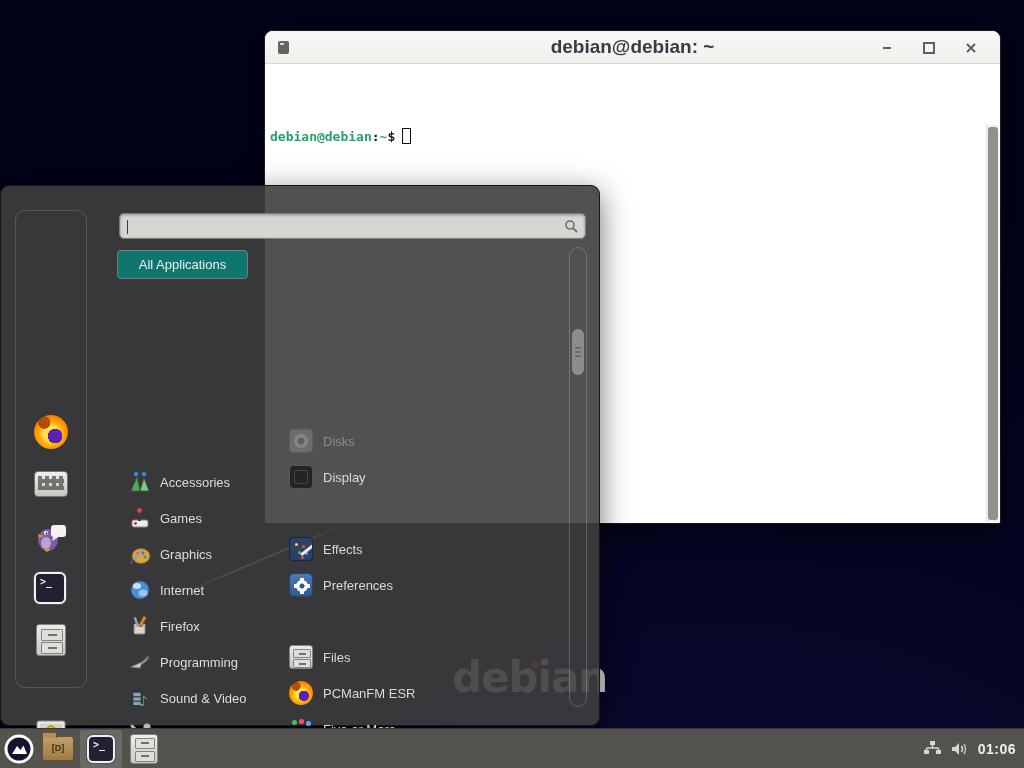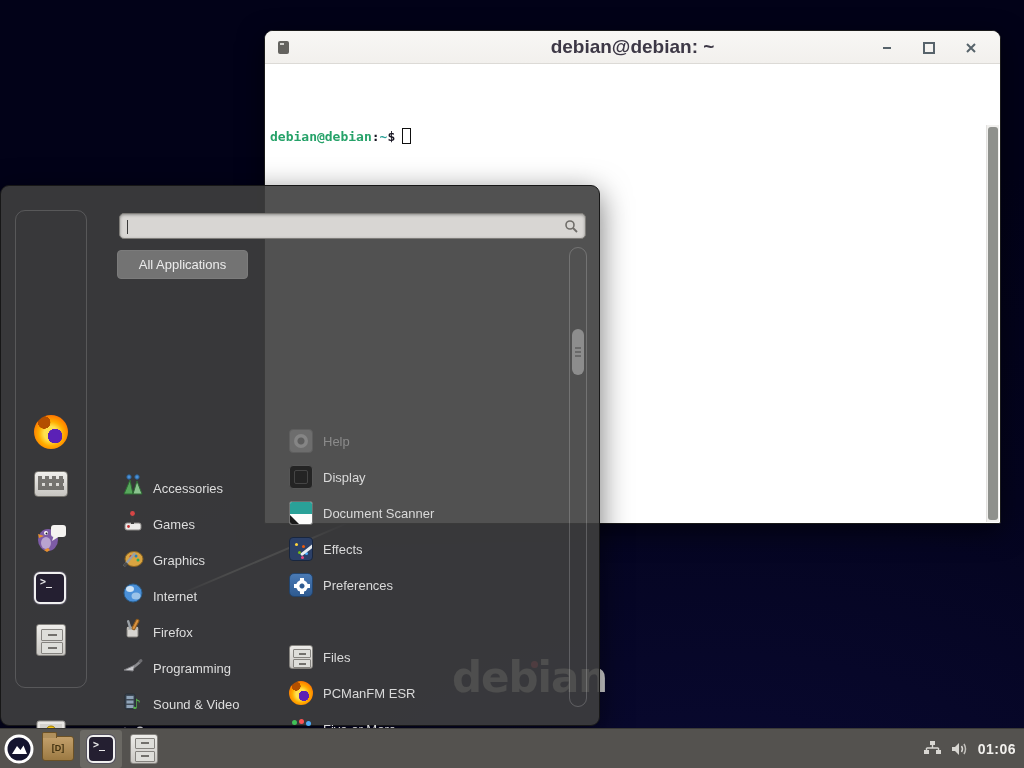--- a/index.html
+++ b/index.html
@@ -42,22 +42,22 @@
   #appmenu { position:absolute; left:0px; top:185px; width:600px; height:541px; background:rgba(62,62,62,0.90); border:1px solid #171717; border-radius:9px; box-shadow:0 8px 30px rgba(0,0,0,.55); }
 
   .fav-rail { position:absolute; left:14px; top:24px; width:72px; height:478px; border:1px solid rgba(255,255,255,.16); border-radius:10px; }
   .fav-btn { position:absolute; left:33px; width:34px; height:34px; }
 
   .search-box { position:absolute; left:118px; top:27px; width:467px; height:26px; background:#d8d6d3; border:1px solid #7e7c78; border-radius:5px; box-shadow:inset 0 1px 3px rgba(0,0,0,.35); }
   .search-input { position:absolute; left:6px; top:2px; width:430px; height:20px; border:none; background:transparent; outline:none; font-size:13px; color:#222; font-family:"Liberation Sans", sans-serif; }
   .search-caret { position:absolute; left:7px; top:6px; width:1px; height:14px; background:#3a3a3a; }
   .search-mag { position:absolute; right:7px; top:5px; }
 
-  .cat-selected { position:absolute; left:116px; top:64px; width:131px; height:29px; background:#737373; border:1px solid #7b7b7b; border-radius:4px; display:flex; align-items:center; justify-content:center; font-size:13px; color:#ececec; }
-  .cat-row { position:absolute; left:121px; height:28px; display:flex; align-items:flex-end; gap:9px; font-size:13px; color:#dddddd; }
+  .cat-selected { position:absolute; left:116px; top:64px; width:131px; height:29px; background:#0f766e; border:1px solid #7b7b7b; border-radius:4px; display:flex; align-items:center; justify-content:center; font-size:13px; color:#ececec; }
+  .cat-row { position:absolute; left:128px; height:28px; display:flex; align-items:center; gap:9px; font-size:13px; color:#dddddd; }
   .cat-row .icc { width:22px; height:22px; flex:0 0 22px; position:relative; }
 
   .app-row { position:absolute; left:288px; height:36px; display:flex; align-items:center; gap:10px; font-size:13px; color:#d9d9d9; }
   .app-row.dim { color:#8b8b8b; }
   .app-row.dim .icab { opacity:.45; }
   .icab { width:24px; height:24px; flex:0 0 24px; position:relative; }
 
   .alist-scroll-track { position:absolute; left:568px; top:61px; width:18px; height:460px; border:1px solid rgba(255,255,255,.20); border-radius:9px; }
   .alist-scroll-thumb { position:absolute; left:2px; top:81px; width:12px; height:46px; background:#8d8d8d; border-radius:6px; }
   .alist-scroll-thumb::after { content:""; position:absolute; left:3px; top:18px; width:6px; height:2px; background:#6a6a6a; box-shadow:0 4px 0 #6a6a6a, 0 8px 0 #6a6a6a; }
@@ -299,29 +299,25 @@
             <rect x="7" y="6.6" width="2.6" height="2.8" fill="#3c3a36"></rect>
             <rect x="12" y="10.2" width="2.6" height="2.8" fill="#3c3a36"></rect>
             <rect x="8.5" y="13.7" width="2.6" height="2.8" fill="#3c3a36"></rect>
           </svg>
       </span>
       <span>Preferences</span>
     </div>
 
     <div class="app-row dim" style="top:237px">
       <span class="icab i-disks"></span>
-      <span>Help</span>
+      <span>Disks</span>
     </div>
     <div class="app-row" style="top:273px">
       <span class="icab i-display"></span>
       <span>Display</span>
-    </div>
-    <div class="app-row" style="top:309px">
-      <span class="icab i-docscan"></span>
-      <span>Document Scanner</span>
     </div>
     <div class="app-row" style="top:345px">
       <span class="icab i-effects"></span>
       <span>Effects</span>
     </div>
     <div class="app-row" style="top:381px">
       <span class="icab i-extensions"></span>
       <span>Preferences</span>
     </div>
     <div class="app-row" style="top:453px">

